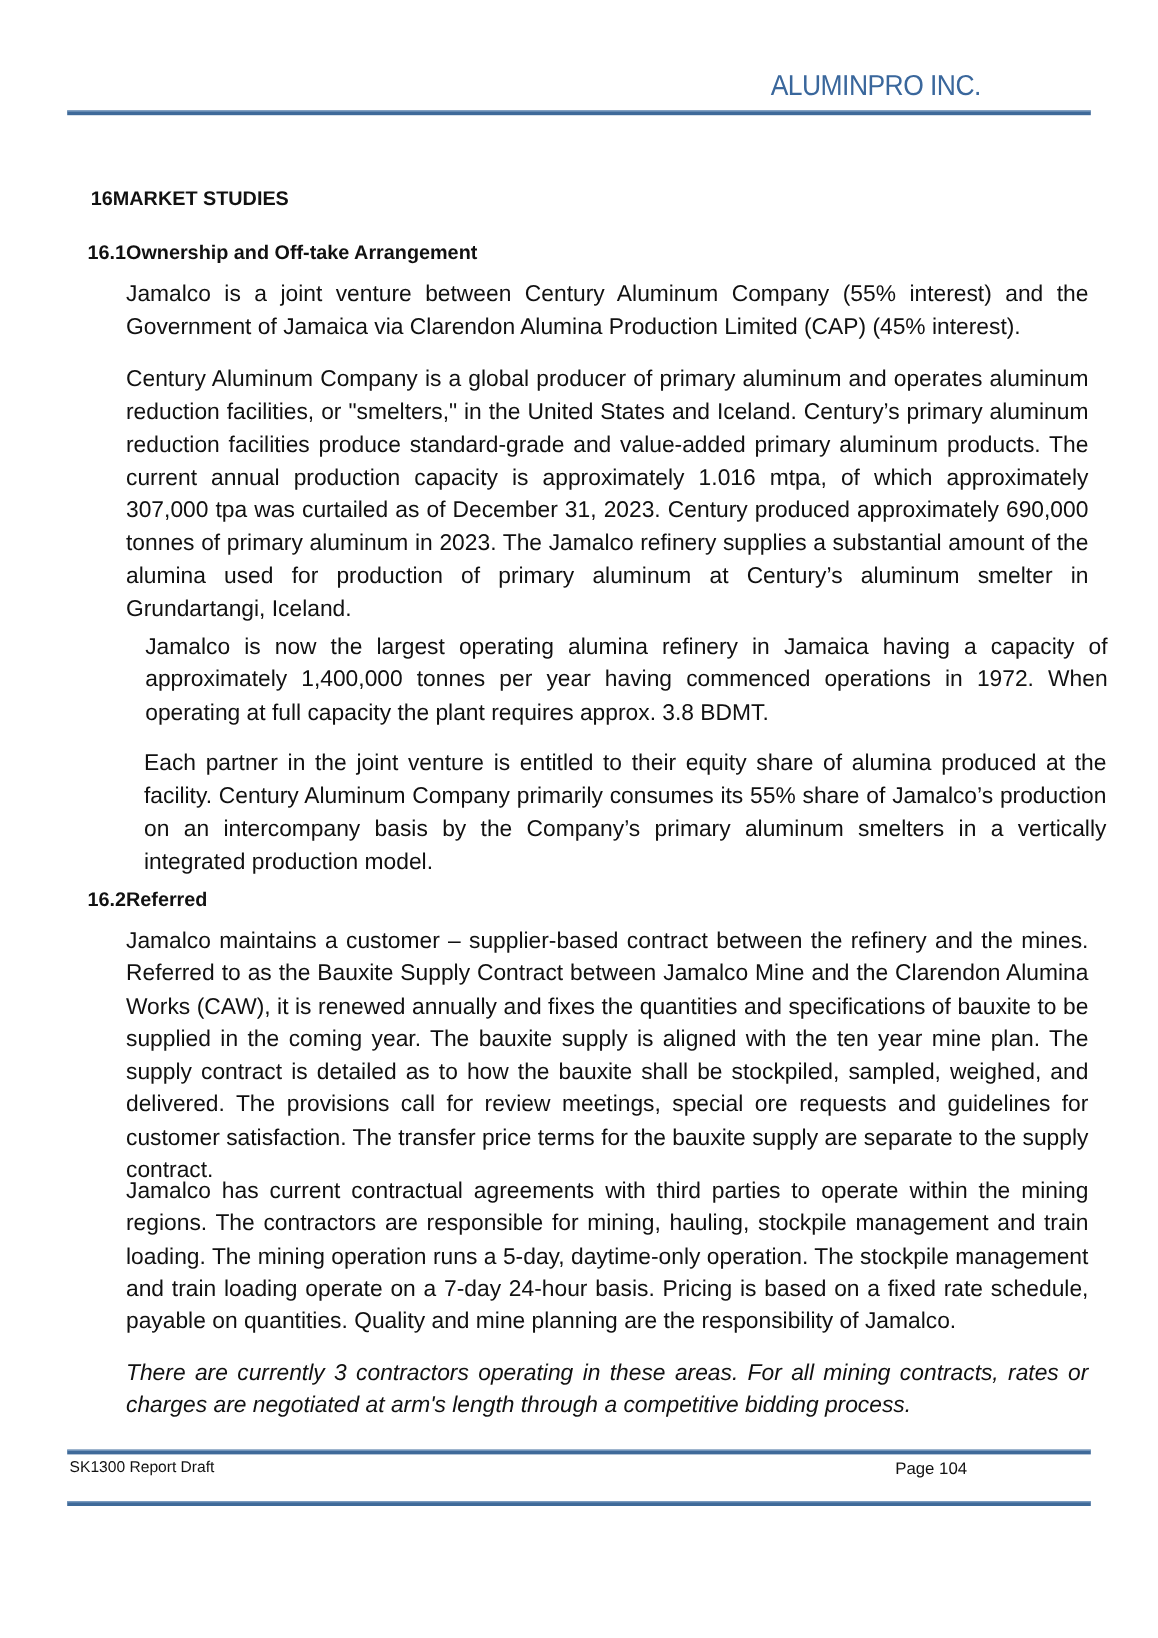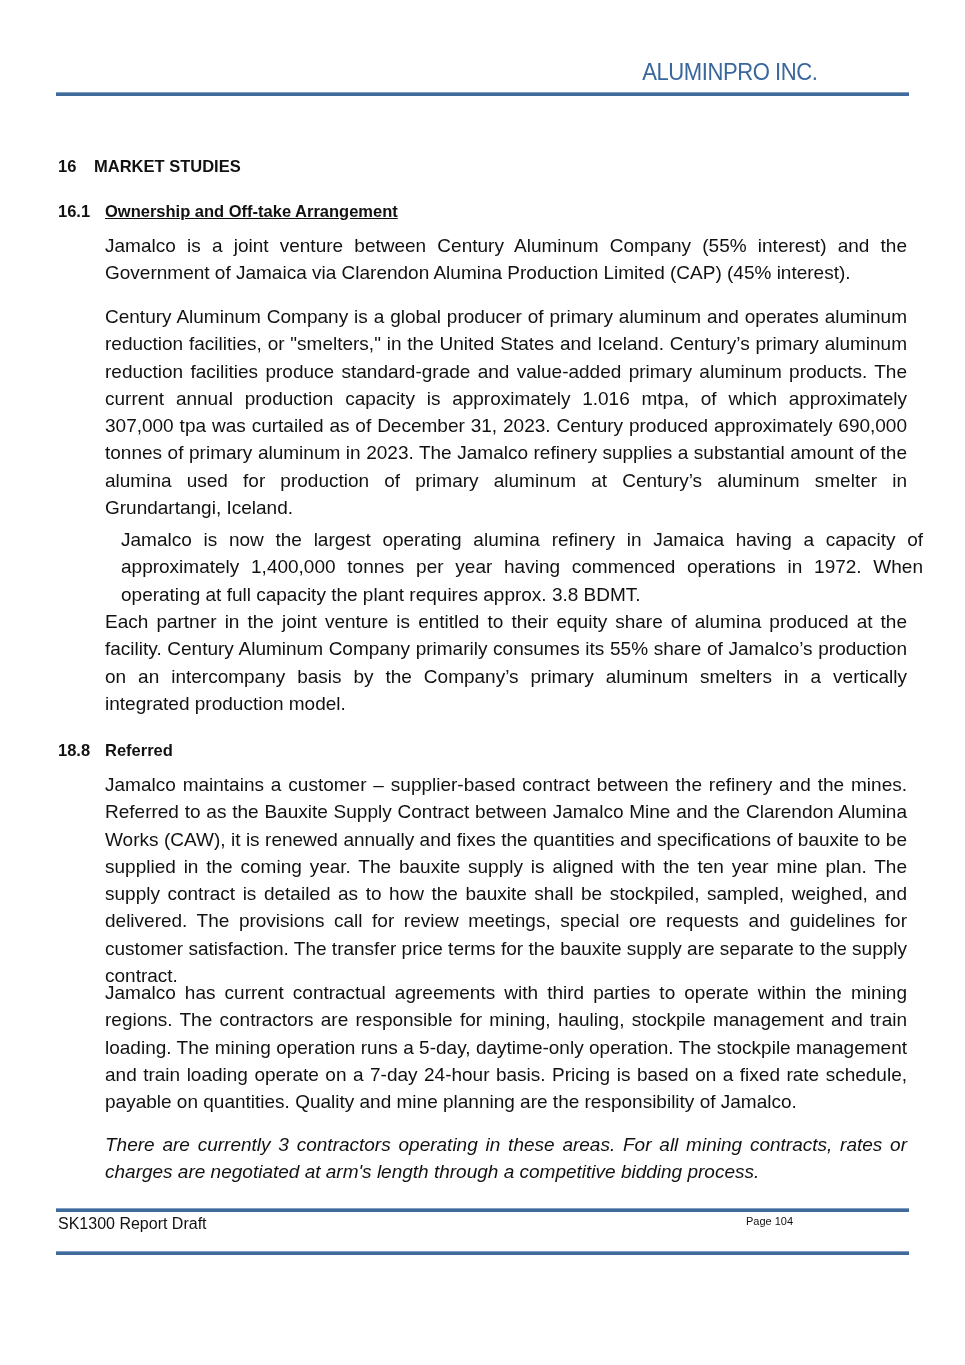--- a/index.html
+++ b/index.html
@@ -50,72 +50,72 @@
       white-space: nowrap;
     }
     .h2 {
       position: absolute;
       left: 58px;
       font-size: 16.5px;
       font-weight: bold;
       color: #111;
       white-space: nowrap;
     }
-    .h-num { display: inline-block; }
+    .h-num { display: inline-block; text-align: right; }
     .h1 .h-num { width: 36px; }
     .h2 .h-num { width: 47px; }
 
     .para {
       position: absolute;
       left: 105px;
       width: 802px;
       font-size: 19px;
       line-height: 27.3px;
       text-align: justify;
       color: #111;
     }
 
     .footer-left {
       position: absolute;
       left: 58px;
       top: 1215px;
-      font-size: 16px;
+      font-size: 13px;
       color: #111;
     }
     .footer-right {
       position: absolute;
       left: 746px;
       top: 1215px;
-      font-size: 11px;
+      font-size: 14px;
       color: #111;
     }
   </style>
 </head>
 <body>
 
 <div>
   <div class="header-title">ALUMINPRO INC.</div>
   <div class="rule header"></div>
 </div>
 
 <div class="h1">
   <span class="h-num">16</span><span>MARKET STUDIES</span>
 </div>
 
-<div class="h2" style="top:202px;text-decoration:underline;">
+<div class="h2" style="top:202px;">
   <span class="h-num">16.1</span><span>Ownership and Off-take Arrangement</span>
 </div>
 
 <p class="para" style="top:232px;margin:0;">Jamalco is a joint venture between Century Aluminum Company (55% interest) and the Government of Jamaica via Clarendon Alumina Production Limited (CAP) (45% interest).</p>
 <p class="para" style="top:303px;margin:0;">Century Aluminum Company is a global producer of primary aluminum and operates aluminum reduction facilities, or "smelters," in the United States and Iceland. Century’s primary aluminum reduction facilities produce standard-grade and value-added primary aluminum products. The current annual production capacity is approximately 1.016 mtpa, of which approximately 307,000 tpa was curtailed as of December 31, 2023. Century produced approximately 690,000 tonnes of primary aluminum in 2023. The Jamalco refinery supplies a substantial amount of the alumina used for production of primary aluminum at Century’s aluminum smelter in Grundartangi, Iceland.</p>
 <p class="para" style="top:510px;margin:16px;">Jamalco is now the largest operating alumina refinery in Jamaica having a capacity of approximately 1,400,000 tonnes per year having commenced operations in 1972. When operating at full capacity the plant requires approx. 3.8 BDMT.</p>
-<p class="para" style="top:608px;margin:0;">Each partner in the joint venture is entitled to their equity share of alumina produced at the facility. Century Aluminum Company primarily consumes its 55% share of Jamalco’s production on an intercompany basis by the Company’s primary aluminum smelters in a vertically integrated production model.</p>
+<p class="para" style="top:608px;margin:15px;">Each partner in the joint venture is entitled to their equity share of alumina produced at the facility. Century Aluminum Company primarily consumes its 55% share of Jamalco’s production on an intercompany basis by the Company’s primary aluminum smelters in a vertically integrated production model.</p>
 
 <div class="h2" style="top:741px;">
-  <span class="h-num">18.8</span><span>Referred</span>
+  <span class="h-num">16.2</span><span>Referred</span>
 </div>
 
 <p class="para" style="top:771px;margin:0;">Jamalco maintains a customer – supplier-based contract between the refinery and the mines. Referred to as the Bauxite Supply Contract between Jamalco Mine and the Clarendon Alumina Works (CAW), it is renewed annually and fixes the quantities and specifications of bauxite to be supplied in the coming year. The bauxite supply is aligned with the ten year mine plan. The supply contract is detailed as to how the bauxite shall be stockpiled, sampled, weighed, and delivered. The provisions call for review meetings, special ore requests and guidelines for customer satisfaction. The transfer price terms for the bauxite supply are separate to the supply contract.</p>
 <p class="para" style="top:979px;margin:0;">Jamalco has current contractual agreements with third parties to operate within the mining regions. The contractors are responsible for mining, hauling, stockpile management and train loading. The mining operation runs a 5-day, daytime-only operation. The stockpile management and train loading operate on a 7-day 24-hour basis. Pricing is based on a fixed rate schedule, payable on quantities. Quality and mine planning are the responsibility of Jamalco.</p>
 <p class="para" style="top:1131px;margin:0;font-style:italic;">There are currently 3 contractors operating in these areas. For all mining contracts, rates or charges are negotiated at arm's length through a competitive bidding process.</p>
 
 <div>
   <div class="rule footer-top"></div>
   <div class="footer-left">SK1300 Report Draft</div>
   <div class="footer-right">Page 104</div>

